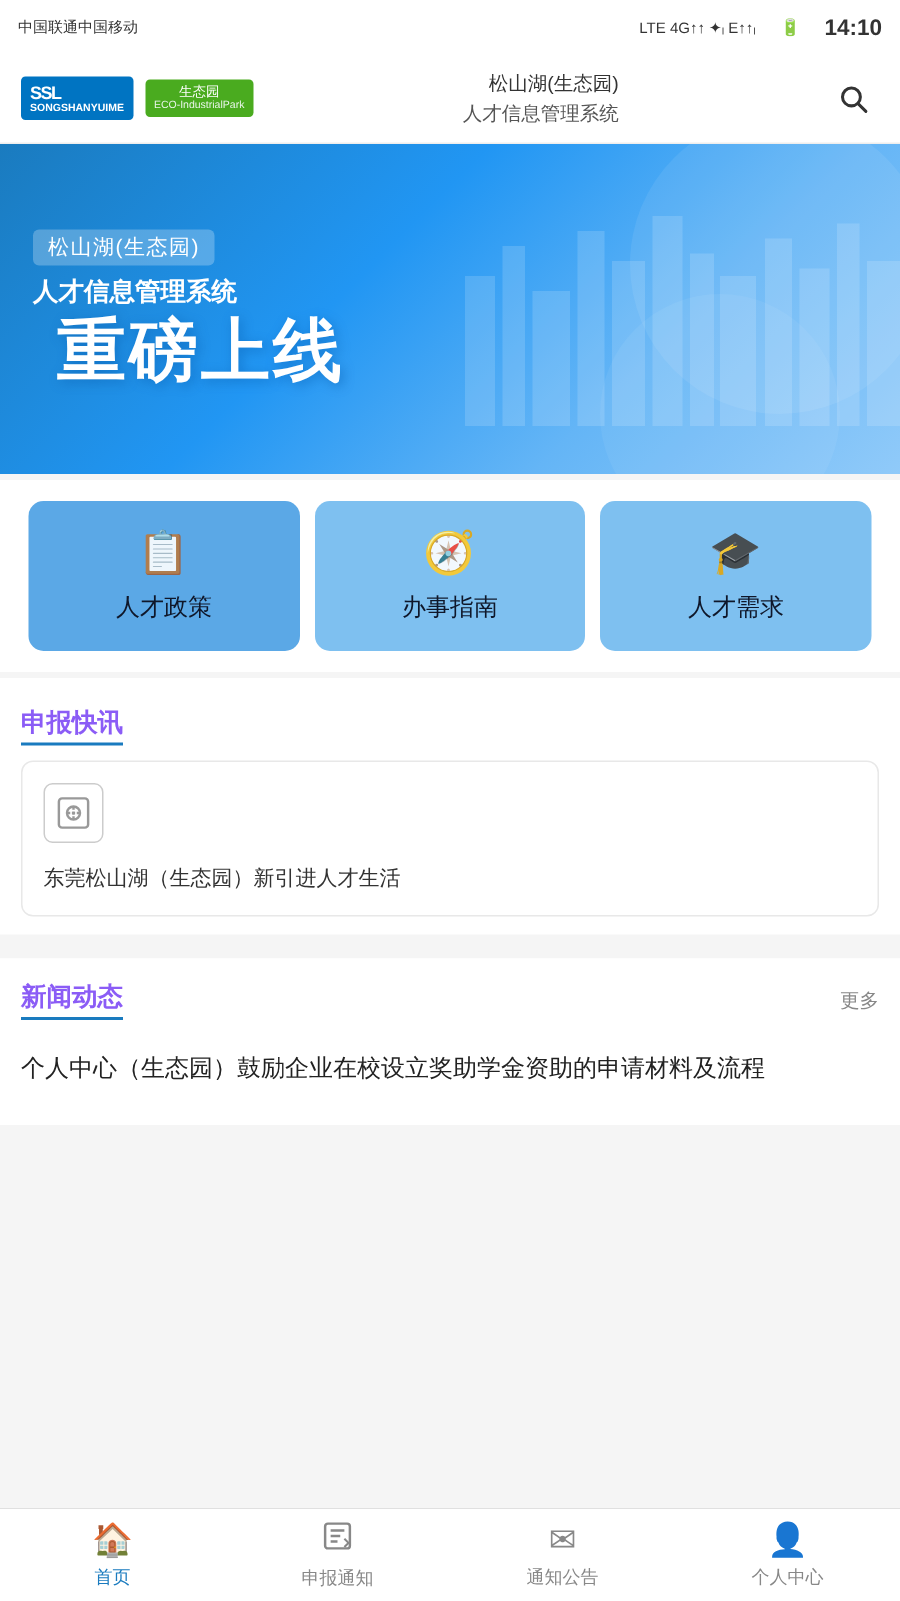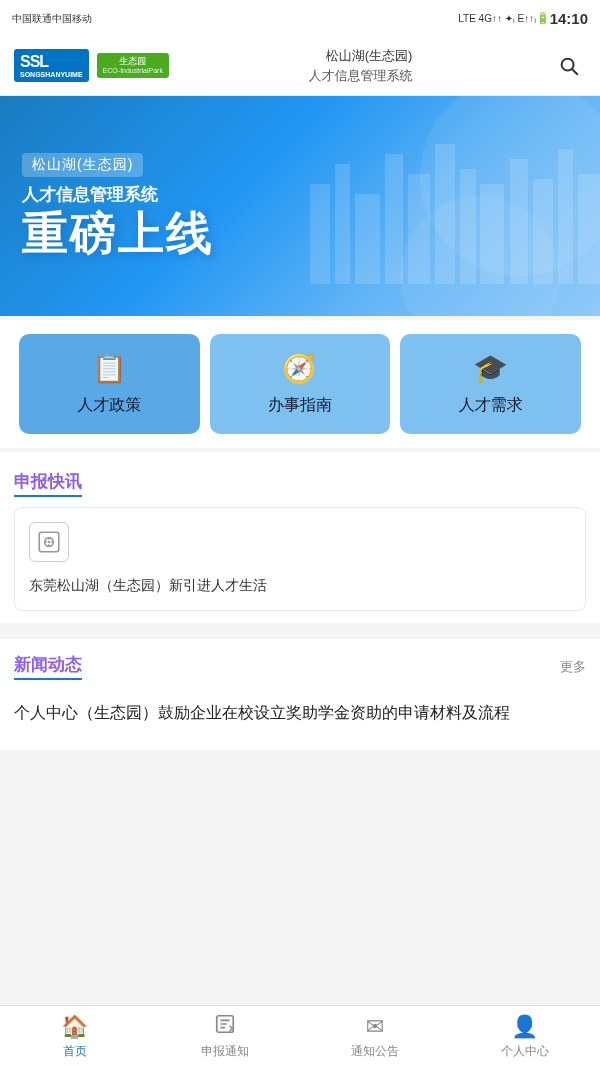--- a/index.html
+++ b/index.html
@@ -17,21 +17,21 @@
       background: #fff;
       height: 36px;
       display: flex;
       align-items: center;
       justify-content: space-between;
       padding: 0 12px;
       font-size: 13px;
       color: #333;
     }
     .status-left { display: flex; flex-direction: row; font-size: 10px; line-height: 1.3; }
-    .status-right { display: flex; align-items: center; gap: 0; font-size: 11px; }
+    .status-right { display: flex; align-items: center; gap: 16px; font-size: 11px; }
 
     
     .top-nav {
       background: #fff;
       height: 60px;
       display: flex;
       align-items: center;
       justify-content: space-between;
       padding: 0 14px;
       border-bottom: 1px solid #eee;
@@ -40,21 +40,21 @@
     .logo-box {
       background: #0074c2;
       color: #fff;
       font-size: 13px;
       font-weight: bold;
       padding: 4px 6px;
       border-radius: 3px;
       display: flex;
       align-items: center;
     }
-    .logo-text-ssl { font-size: 16px; font-weight: 900; letter-spacing: -1px; }
+    .logo-text-ssl { font-size: 12px; font-weight: 900; letter-spacing: -1px; }
     .logo-subtitle { font-size: 9px; letter-spacing: 0; }
     .eco-badge {
       background: #4aab1f;
       color: #fff;
       font-size: 10px;
       padding: 3px 6px;
       border-radius: 3px;
       display: flex;
       flex-direction: column;
       align-items: center;
@@ -98,20 +98,21 @@
       width: fit-content;
       letter-spacing: 1px;
     }
     .banner-main-title {
       font-size: 46px;
       font-weight: 900;
       color: #fff;
       line-height: 1.1;
       text-shadow: 2px 2px 8px rgba(0,80,160,0.4);
       letter-spacing: 2px;
+      margin-left: 16px;
     }
     .banner-bg-circles {
       position: absolute;
       right: -20px;
       top: -20px;
       width: 200px;
       height: 200px;
       border-radius: 50%;
       background: rgba(255,255,255,0.08);
     }

